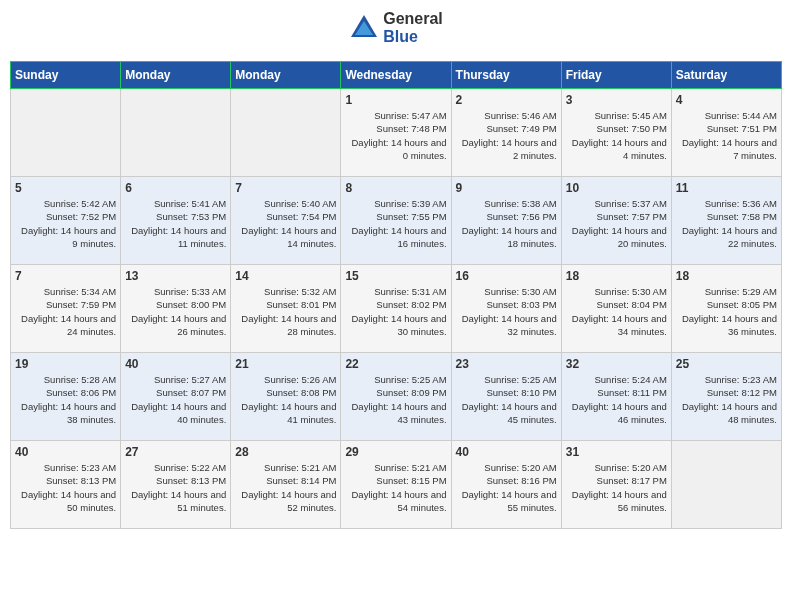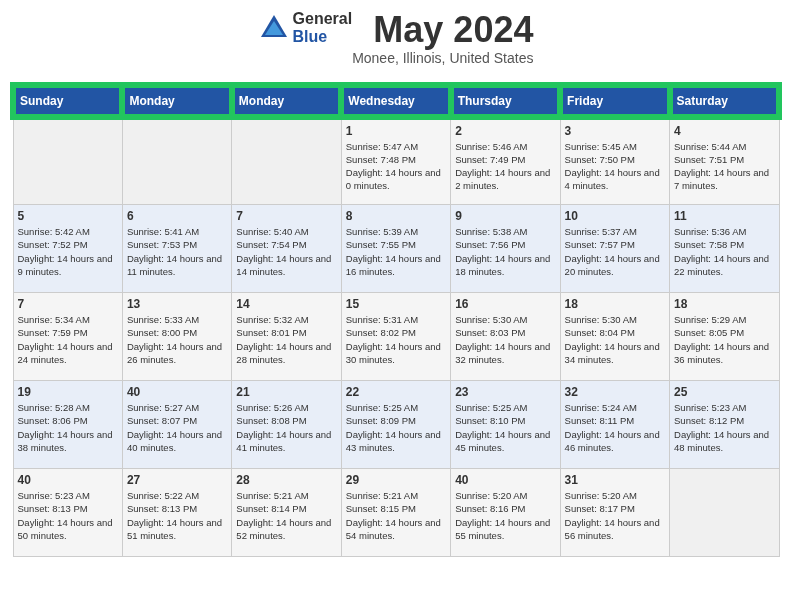--- a/index.html
+++ b/index.html
@@ -59,21 +59,21 @@
       border-collapse: collapse;
       table-layout: fixed;
     }
     thead tr th {
       background-color: #2255a4;
       color: #fff;
       font-size: 12px;
       font-weight: bold;
       padding: 6px 4px;
       text-align: left;
-      border: 6px solid #22c55e;
+      border: 1px solid #22c55e;
     }
     tbody tr td {
       vertical-align: top;
       border: 1px solid #ccc;
       padding: 4px 4px 4px 4px;
       font-size: 10px;
       color: #333;
       height: 88px;
     }
     tbody tr:nth-child(odd) td {
@@ -86,43 +86,40 @@
       font-size: 12px;
       font-weight: bold;
       color: #333;
       display: block;
       margin-bottom: 2px;
     }
     .cell-content {
       font-size: 9.5px;
       line-height: 1.4;
       color: #333;
+      text-align: right;
     }
     .empty-cell {
       background-color: #f0f0f0 !important;
     }
   </style>
 </head>
 <body>
 
 <div class="header">
   <div class="logo">
     <svg class="logo-icon" viewBox="0 0 30 30">
       <polygon points="15,2 28,24 2,24" fill="#2255a4"></polygon>
       <polygon points="15,8 24,22 6,22" fill="#4499dd"></polygon>
     </svg>
     <div class="logo-text">
       <span class="logo-general">General</span>
       <span class="logo-blue">Blue</span>
     </div>
   </div>
-  <div class="title-block">
-    <div class="month-title">May 2024</div>
-    <div class="location">Monee, Illinois, United States</div>
-  </div>
 </div>
 
 <table>
   <thead>
     <tr>
     <th>Sunday</th>
         <th>Monday</th>
         <th>Monday</th>
         <th>Wednesday</th>
         <th>Thursday</th>

